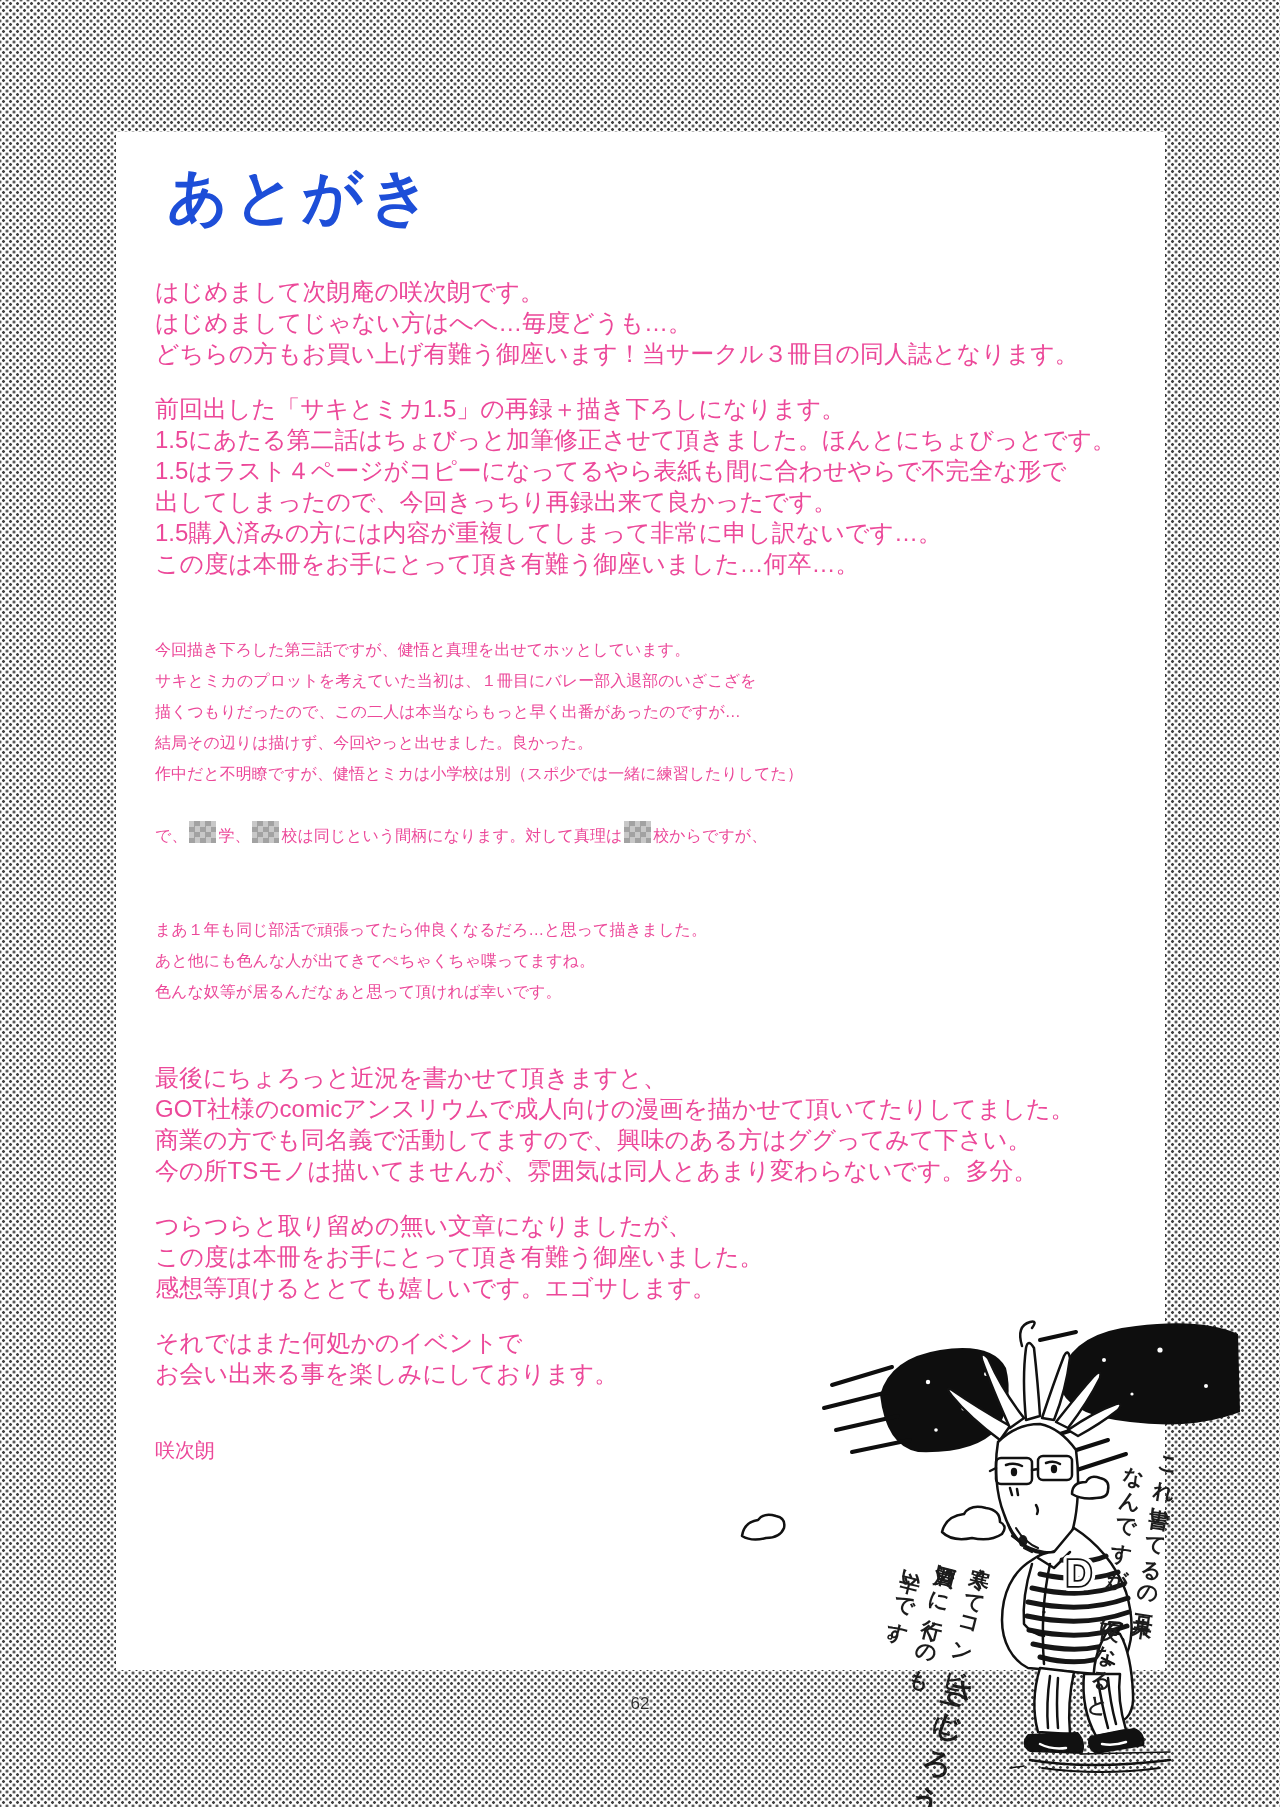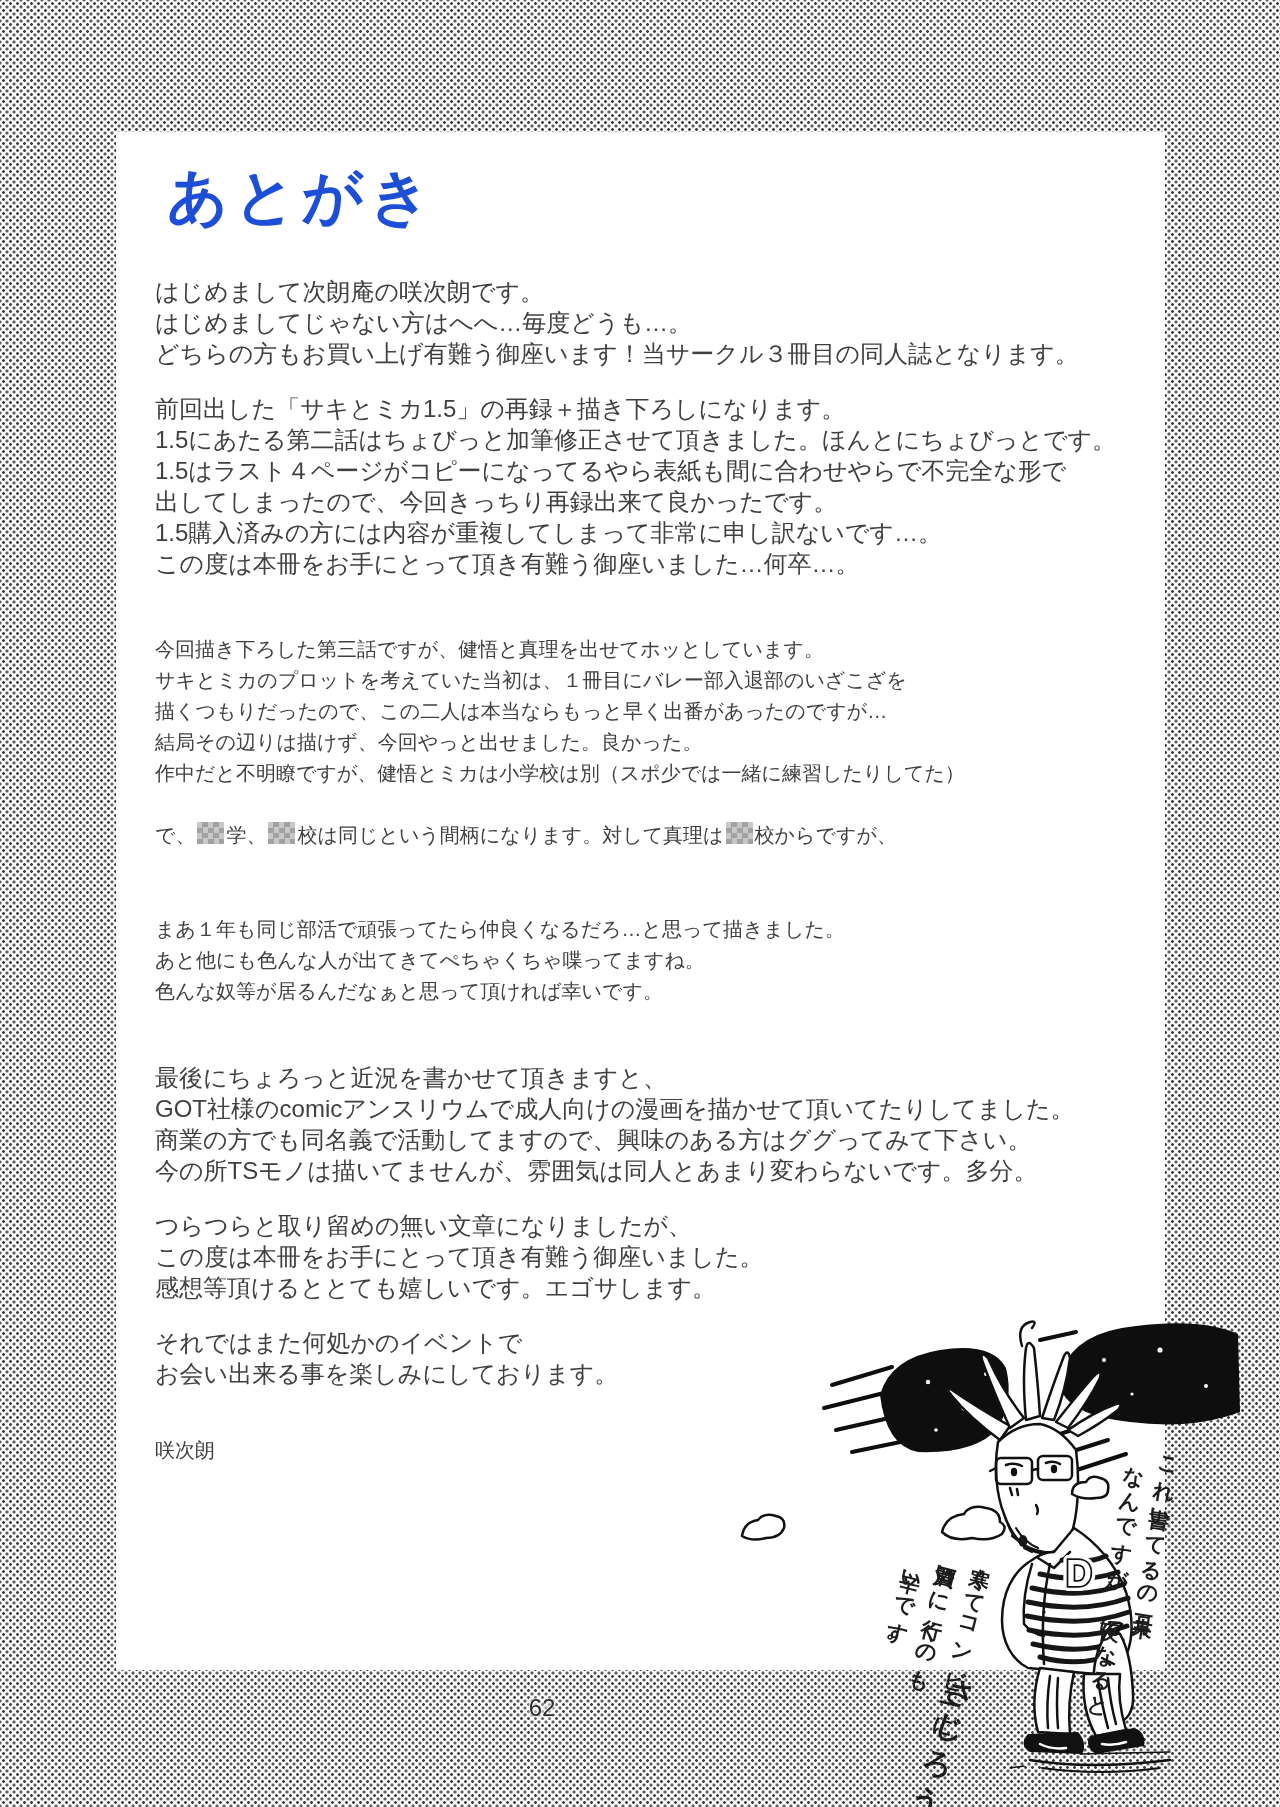--- a/index.html
+++ b/index.html
@@ -15,34 +15,34 @@
   }
   .page{
     position:absolute;left:116px;top:132px;width:1049px;height:1538px;
     background:#ffffff;
   }
   .title{
     margin:34px 0 0 51px;
     font-family:"DejaVu Serif","Liberation Serif",serif;
     font-weight:700;font-size:60px;line-height:1;letter-spacing:6px;color:#1d4ed8;
   }
-  .body{margin:50px 0 0 39px;width:985px;color:#404040;}
+  .body{margin:50px 0 0 39px;width:985px;color:#ec4899;}
   .para{
     margin:0 0 24px 0;font-size:24px;line-height:31px;white-space:pre-line;
   }
-  .line{font-size:20px;line-height:31px;}
+  .line{font-size:16px;line-height:31px;}
   .mosaic{
     display:inline-block;width:27px;height:22px;margin:0 2px;vertical-align:-2px;
     background:repeating-conic-gradient(#a2a2a2 0% 25%, #c8c8c8 0% 50%) 0 0/11px 11px;
     filter:blur(.4px);
   }
   .signature{margin:46px 0 0 0;font-size:20px;line-height:31px;}
   .pageno{
-    position:absolute;left:0;top:1694px;width:1084px;text-align:center;
-    font-size:24px;color:#2d2d2d;
+    position:absolute;left:0;top:1694px;width:1280px;text-align:center;
+    font-size:17px;color:#2d2d2d;
     text-shadow:0 0 3px #fff,0 0 5px #fff,0 0 8px #fff;
   }
   .illu{position:absolute;left:740px;top:1160px;width:500px;height:647px;}
   .ink{stroke:#111;stroke-width:2.5;fill:none;stroke-linecap:round;stroke-linejoin:round;}
   .inkfill{stroke:#111;stroke-width:2.5;fill:#fff;stroke-linecap:round;stroke-linejoin:round;}
   .dark{fill:#0e0e0e;stroke:none;}
   .streak{stroke:#0e0e0e;stroke-width:4;stroke-linecap:round;}
   .stripe{stroke:#161616;stroke-width:5;fill:none;stroke-linecap:round;}
   .hw{
     font-size:21px;font-weight:600;fill:#1c1c1c;

